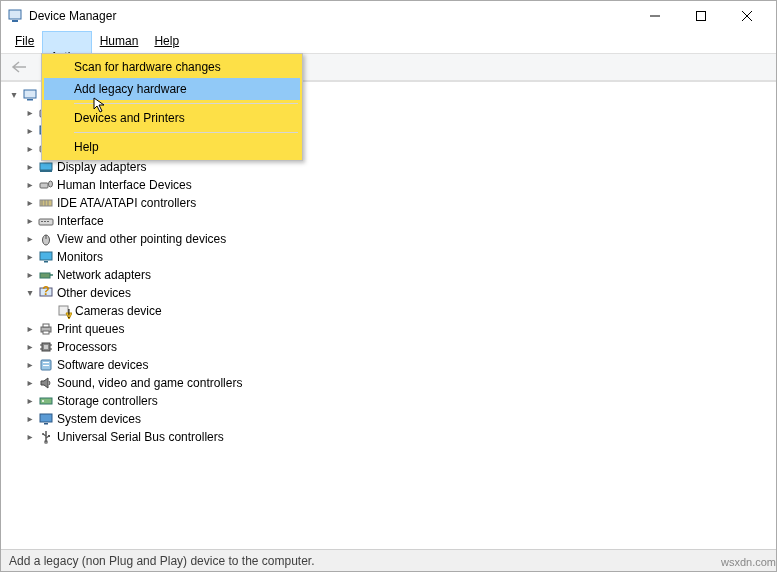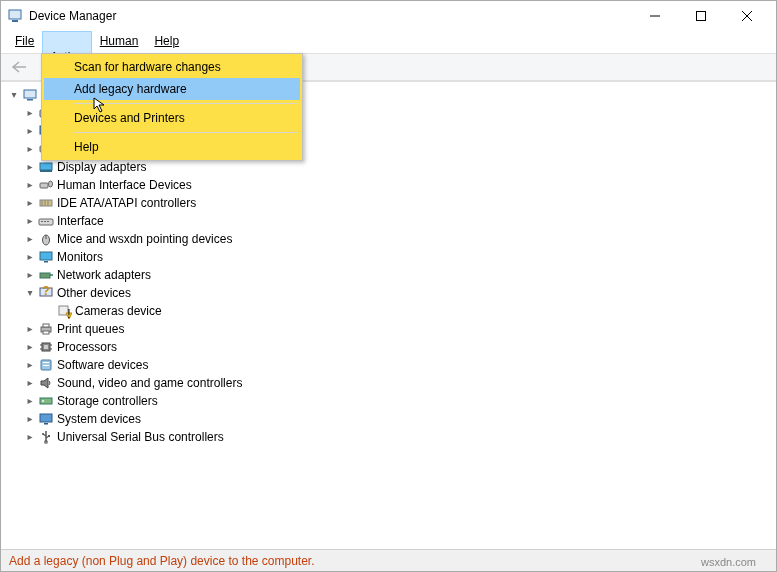--- a/index.html
+++ b/index.html
@@ -18,22 +18,22 @@
     .toolbtn.disabled { opacity: 0.45; }
     .toolbar-sep { width: 1px; height: 20px; background: #d0d0d0; margin: 0 2px; }
     .content { flex: 1; overflow: auto; background: #fff; border-top: 1px solid #e0e0e0; padding-top: 2px; }
     .tree { padding: 2px 0 2px 0; user-select: none; }
     .node { display: flex; align-items: center; height: 18px; padding-left: 6px; white-space: nowrap; }
     .node .arrow { width: 14px; height: 14px; display: flex; align-items: center; justify-content: center; color: #666; font-size: 10px; line-height: 10px; }
     .node .arrow.hidden { visibility: hidden; }
     .node .dev-icon { width: 16px; height: 16px; margin: 0 3px 0 1px; display: flex; align-items: center; justify-content: center; }
     .child .node { padding-left: 22px; }
     .grandchild .node { padding-left: 40px; }
-    .statusbar { height: 22px; border-top: 1px solid #d0d0d0; background: #f0f0f0; display: flex; align-items: center; padding: 0 8px; color: #c2410c; }
-    .watermark { position: absolute; right: 20px; bottom: 3px; color: #888; font-size: 11px; }
+    .statusbar { height: 22px; border-top: 1px solid #d0d0d0; background: #f0f0f0; display: flex; align-items: center; padding: 0 8px; color: #404040; }
+    .watermark { position: absolute; right: 0; bottom: 3px; color: #888; font-size: 11px; }
     .dropdown { position: absolute; top: 52px; left: 40px; width: 262px; background: #fde047; border: 1px solid #bfbfbf; box-shadow: 2px 2px 4px rgba(0,0,0,0.25); z-index: 50; padding: 2px; }
     .dropdown .dd-item { height: 22px; display: flex; align-items: center; padding-left: 30px; cursor: default; position: relative; }
     .dropdown .dd-item.highlight { background: #91c9f7; }
     .dropdown .dd-sep { height: 1px; background: #d5d5d5; margin: 3px 2px 3px 30px; }
     .cursor { position: absolute; left: 92px; top: 96px; z-index: 100; pointer-events: none; }
     svg { display: block; }
   </style>
 </head>
 <body>
 
@@ -214,21 +214,21 @@
 
       <div class="child">
           <div class="node">
         <span class="arrow">▸</span>
         <span class="dev-icon">
               <svg width="16" height="16" viewBox="0 0 16 16">
                 <ellipse cx="8" cy="9" rx="3.5" ry="5" fill="#c9c9c9" stroke="#555"></ellipse>
                 <line x1="8" y1="4" x2="8" y2="8" stroke="#555"></line>
               </svg>
             </span>
-        <span>Mice and wsxdn pointing devices</span>
+        <span>View and other pointing devices</span>
       </div>
         </div>
 
       <div class="child">
           <div class="node">
         <span class="arrow">▸</span>
         <span class="dev-icon">
               <svg width="16" height="16" viewBox="0 0 16 16">
                 <rect x="2" y="3" width="12" height="8" fill="#4bb3e6" stroke="#2e6a87"></rect>
                 <rect x="6" y="12" width="4" height="1.5" fill="#2e6a87"></rect>

